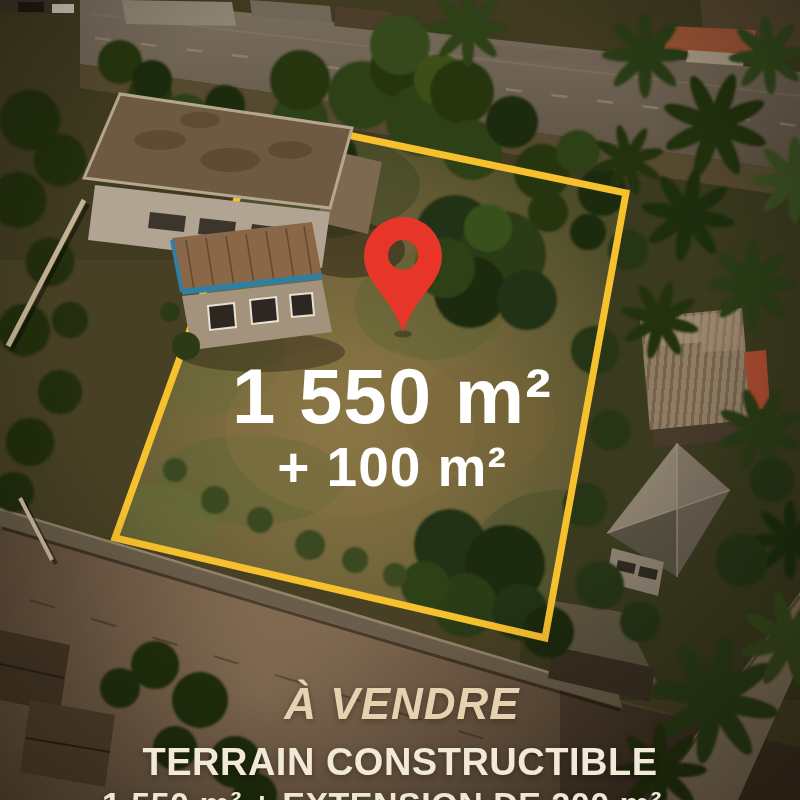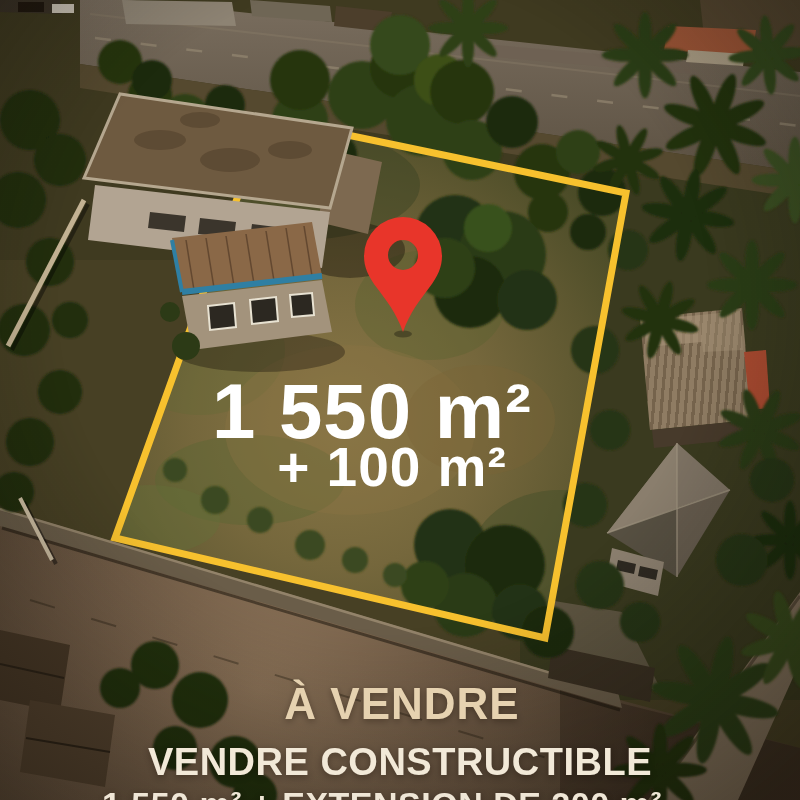--- a/index.html
+++ b/index.html
@@ -4,32 +4,32 @@
 <style>
   html,body{margin:0;padding:0;background:#222;}
   .stage{
     position:relative;width:800px;height:800px;overflow:hidden;
     font-family:"Liberation Sans","DejaVu Sans",sans-serif;
     background:#474024;
   }
   .stage svg.scene{position:absolute;inset:0;display:block;}
   .txt{position:absolute;white-space:nowrap;line-height:1;font-weight:700;transform:translateX(-50%);}
   .area-main{
-    left:372px;top:357px;font-size:78px;letter-spacing:1px;
+    left:392px;top:357px;font-size:78px;letter-spacing:1px;
     color:var(--color-area_text,#ffffff);
-    margin-top:15px;
   }
   .area-ext{
     left:392px;top:440px;font-size:55px;letter-spacing:1px;
     color:var(--color-area_text,#ffffff);
   }
   .footer-title{
     left:402px;top:682px;font-size:44px;letter-spacing:1px;
     color:var(--color-title,#e6d2b0);
     text-shadow:0 2px 6px rgba(20,12,4,.35);
+    font-style:italic;
   }
   .footer-subtitle{
     left:400px;top:743px;font-size:38px;letter-spacing:.5px;
     color:var(--color-subtitle,#f2e9d8);
     text-shadow:0 2px 6px rgba(20,12,4,.35);
   }
   .footer-details{
     left:382px;top:787px;font-size:34px;letter-spacing:.5px;
     color:var(--color-details,#efe6d6);
     text-shadow:0 2px 6px rgba(20,12,4,.35);
@@ -326,16 +326,16 @@
          A 39 39 0 1 1 442 256
          C 442 267 438 276 429 288
          C 420 300 410 312 403 332 Z
          M 403 270 A 15 15 0 1 0 403 240 A 15 15 0 1 0 403 270 Z"></path>
   </g>
 </svg>
 
 <div class="txt area-main">1 550 m²</div>
 <div class="txt area-ext">+ 100 m²</div>
 <div class="txt footer-title">À VENDRE</div>
-<div class="txt footer-subtitle">VENDRE CONSTRUCTIBLE</div>
+<div class="txt footer-subtitle">TERRAIN CONSTRUCTIBLE</div>
 <div class="txt footer-details">1 550 m² + EXTENSION DE 200 m²</div>
 
 </div>
 
 </body></html>

